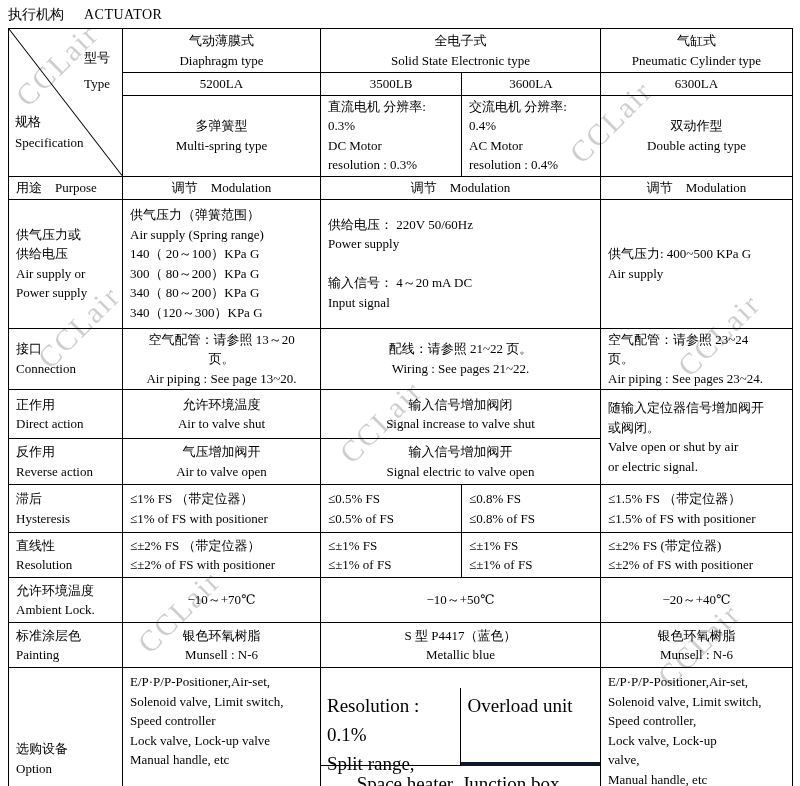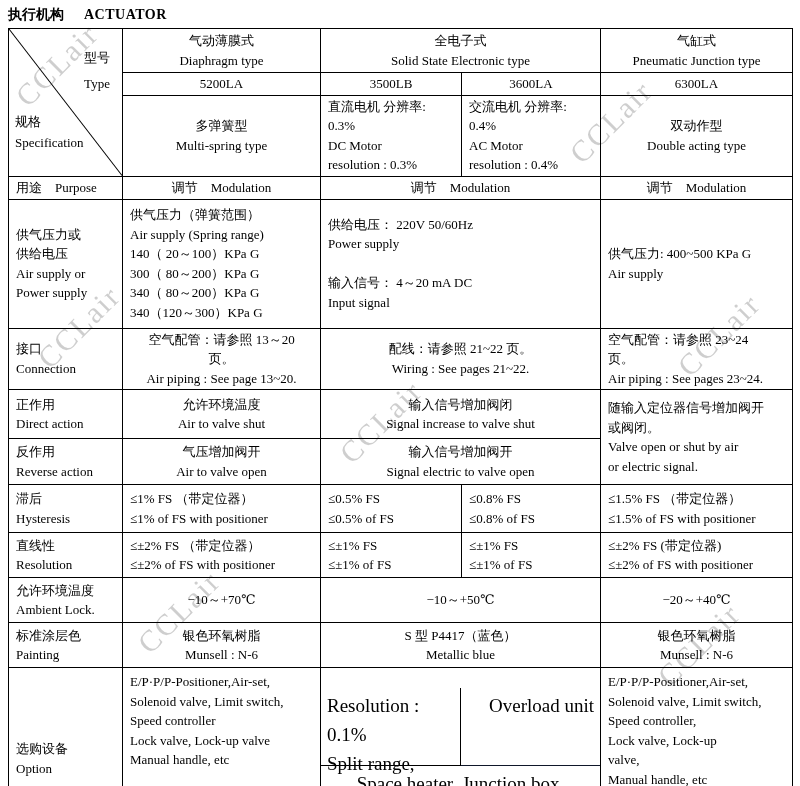--- a/index.html
+++ b/index.html
@@ -19,21 +19,21 @@
     font-family:"Liberation Serif",serif; white-space:nowrap;
   }
   .wm1 { left:6px;  top:48px; }
   .wm2 { left:560px; top:105px; }
   .wm3 { left:28px;  top:310px; }
   .wm4 { left:330px; top:405px; }
   .wm5 { left:668px; top:318px; }
   .wm6 { left:128px; top:595px; }
   .wm7 { left:648px; top:628px; }
 
-  .doc-title { position:relative; z-index:2; font-size:14px; font-weight:bold; margin:1px 0 4px 0; }
+  .doc-title { position:relative; z-index:2; font-size:14px; font-weight:normal; margin:1px 0 4px 0; }
   .doc-title .en { margin-left:20px; letter-spacing:0.5px; }
 
   table.spec-table {
     position:relative; z-index:2;
     border-collapse:collapse; table-layout:fixed;
     width:784px; background:transparent;
   }
   td {
     border:1px solid #000;
     font-size:13px; line-height:1.5;
@@ -53,21 +53,21 @@
   .corner-spec { position:absolute; bottom:22px; left:6px; text-align:left; white-space:pre-line; line-height:1.6; }
 
   
   .opt-grid {
     display:grid; width:100%; height:100%;
     grid-template-columns:141fr 139fr;
     grid-template-rows:78px 1fr;
   }
   .opt-grid > div { white-space:pre-line; font-size:19px; line-height:1.55; padding:3px 6px; }
   .opt-tl { border-right:1px solid #000; border-bottom:1px solid #000; text-align:left; }
-  .opt-tr { border-bottom:1px solid #0f172a; text-align:right; }
+  .opt-tr { border-bottom:4px solid #0f172a; text-align:left; }
   .opt-b  { grid-column:1 / 3; text-align:center; padding-top:6px; }
 </style>
 </head>
 <body>
 
 <div class="page">
 
   <div class="wm-layer">
     <span class="wm wm1">CCLair</span>
     <span class="wm wm2">CCLair</span>
@@ -100,21 +100,21 @@
           <div class="corner-type">型号
 Type</div>
           <div class="corner-spec">规格
 Specification</div>
         </td>
         <td>气动薄膜式
 Diaphragm type</td>
         <td colspan="2">全电子式
 Solid State Electronic type</td>
         <td>气缸式
-Pneumatic Junction type</td>
+Pneumatic Cylinder type</td>
       </tr>
 
       <tr style="height:22px">
         <td>5200LA</td>
         <td>3500LB</td>
         <td>3600LA</td>
         <td>6300LA</td>
       </tr>
 
       <tr style="height:69px">

